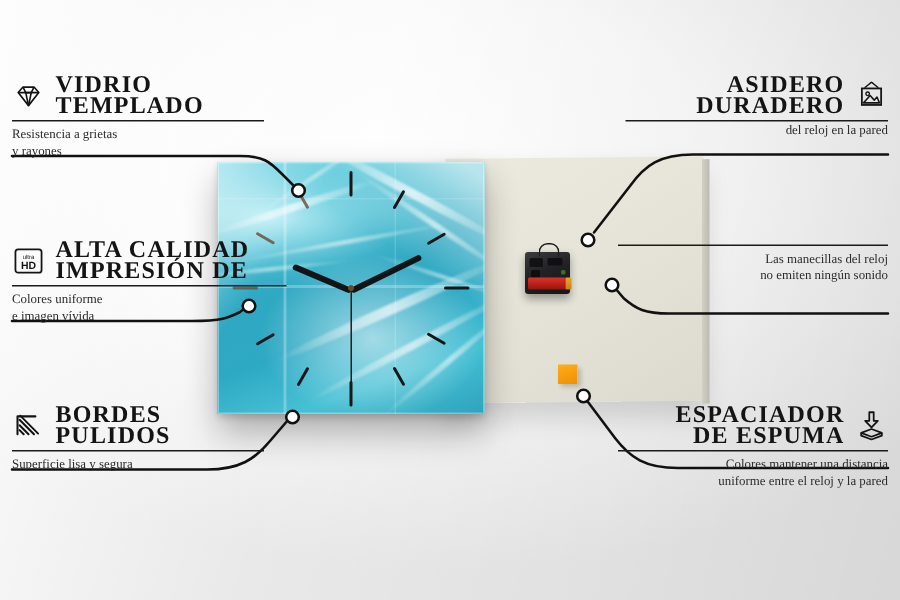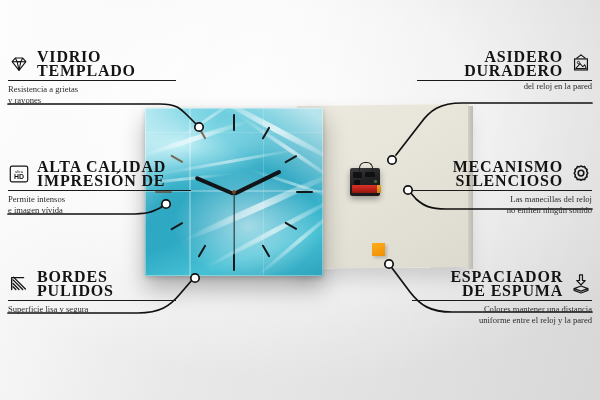--- a/index.html
+++ b/index.html
@@ -228,21 +228,21 @@
         <rect x="2.5" y="3.5" width="19" height="17" rx="2" fill="none" stroke="#141414" stroke-width="1.3"></rect>
         <text x="12" y="10.4" font-family="Liberation Sans, sans-serif" font-size="4.4" text-anchor="middle" fill="#141414">ultra</text>
         <text x="12" y="17.6" font-family="Liberation Sans, sans-serif" font-size="7.6" font-weight="bold" text-anchor="middle" fill="#141414">HD</text>
       </svg>
       <div>
         <div class="co-title">ALTA CALIDAD</div>
         <div class="co-title">IMPRESIÓN DE</div>
       </div>
     </div>
     <div class="co-rule" style="width:183px;"></div>
-    <div class="co-sub">Permite intensos</div>
+    <div class="co-sub">Colores uniforme</div>
     <div class="co-sub" style="margin-top:0;">e imagen vívida</div>
   </div>
 
   <div class="callout left" style="left:8px;top:270px;width:175px;">
     <div class="co-head">
       <svg class="ico" viewBox="0 0 24 24">
         <g stroke="#141414" stroke-width="1.5" stroke-linecap="round">
           <path d="M4,5 L17,5 M4,5 L4,18"></path>
           <path d="M5.5,7.5 L16,18"></path>
             <path d="M5.5,11.5 L12,18"></path>
@@ -275,32 +275,20 @@
         <rect x="5" y="6.5" width="14" height="12" fill="none" stroke="#141414" stroke-width="1.3"></rect>
         <circle cx="9.2" cy="10.4" r="1.3" fill="none" stroke="#141414" stroke-width="1"></circle>
         <path d="M6.2,17 L11,11.6 L14,15 L16,12.8 L17.8,17 Z" fill="none" stroke="#141414" stroke-width="1.1" stroke-linejoin="round"></path>
       </svg>
     </div>
     <div class="co-rule" style="width:175px;"></div>
     <div class="co-sub" style="margin-top:0;">del reloj en la pared</div>
   </div>
 
   <div class="callout right" style="left:412px;top:160px;width:180px;">
-    <div class="co-head">
-      <div>
-        <div class="co-title">MECANISMO</div>
-        <div class="co-title">SILENCIOSO</div>
-      </div>
-      <svg class="ico" viewBox="0 0 24 24">
-        <g fill="none" stroke="#141414" stroke-width="1.7" stroke-linejoin="round">
-          <path d="M12,3.2 L13.9,4.3 L16,3.9 L16.8,5.9 L18.6,7 L18.2,9.1 L19.4,11 L18.2,12.9 L18.6,15 L16.8,16.1 L16,18.1 L13.9,17.7 L12,18.8 L10.1,17.7 L8,18.1 L7.2,16.1 L5.4,15 L5.8,12.9 L4.6,11 L5.8,9.1 L5.4,7 L7.2,5.9 L8,3.9 L10.1,4.3 Z"></path>
-          <circle cx="12" cy="11" r="3.1"></circle>
-        </g>
-      </svg>
-    </div>
     <div class="co-rule" style="width:180px;"></div>
     <div class="co-sub">Las manecillas del reloj</div>
     <div class="co-sub" style="margin-top:0;">no emiten ningún sonido</div>
   </div>
 
   <div class="callout right" style="left:412px;top:270px;width:180px;">
     <div class="co-head">
       <div>
         <div class="co-title">ESPACIADOR</div>
         <div class="co-title">DE ESPUMA</div>

